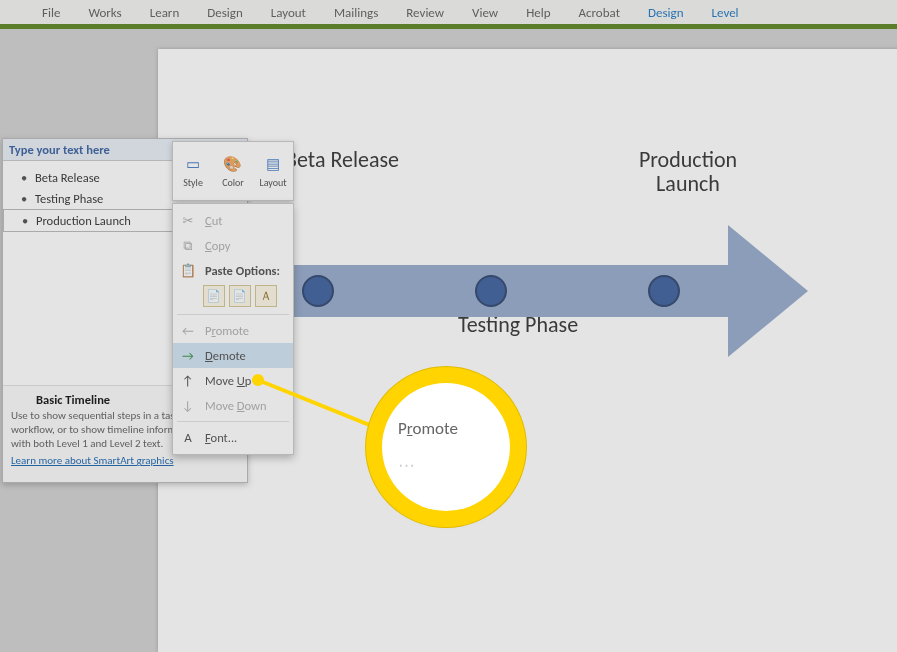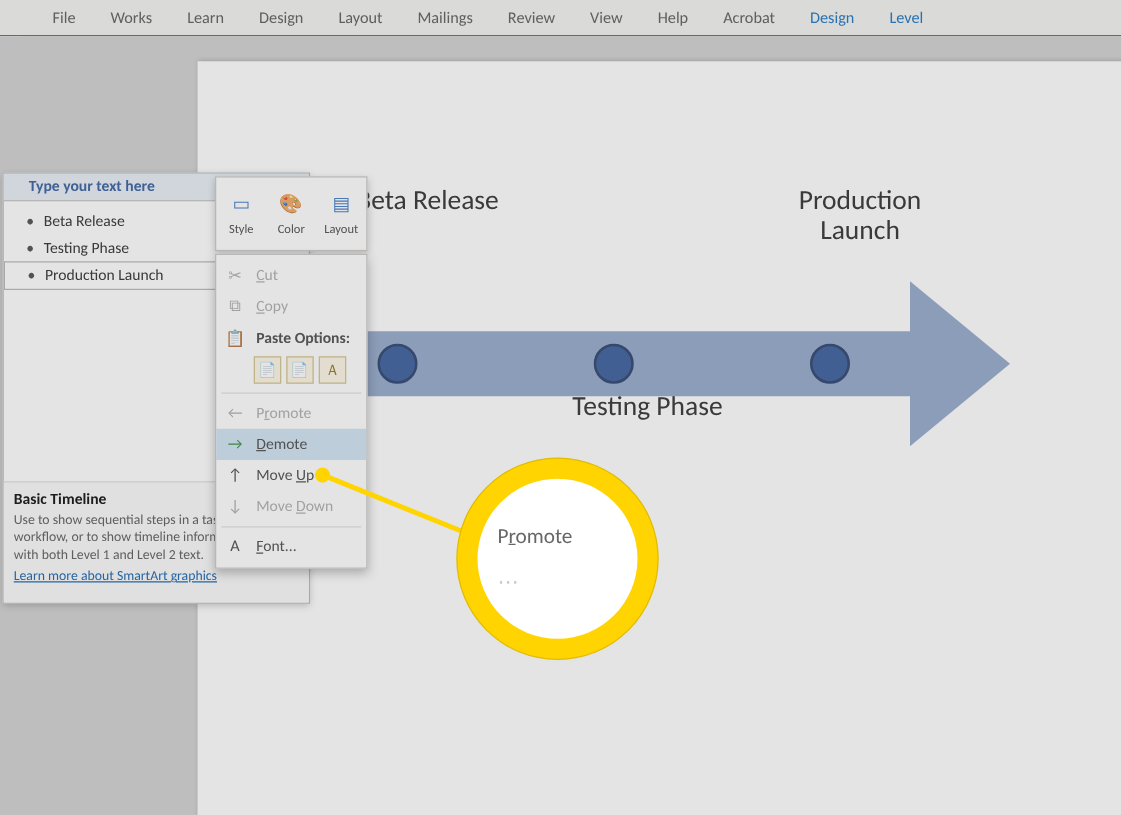--- a/index.html
+++ b/index.html
@@ -2,47 +2,47 @@
 <html><head>
 <meta charset="utf-8">
 <style>
 * { margin:0; padding:0; box-sizing:border-box; font-family:"Segoe UI","Calibri",sans-serif; }
 body { width:897px; height:652px; overflow:hidden; background:#fff; position:relative; }
 
 
 .dim { position:absolute; inset:0; background:rgba(130,130,130,.22); pointer-events:none; z-index:50; }
 
 
-.ribbon { height:29px; background:#f3f2f1; border-bottom:1px solid #4d7c0f; display:flex; align-items:center; padding-left:28px; font-size:13px; color:#555; }
+.ribbon { height:29px; background:#f3f2f1; border-bottom:5px solid #4d7c0f; display:flex; align-items:center; padding-left:28px; font-size:13px; color:#555; }
 .ribbon .tab { padding:0 14px; height:100%; display:flex; align-items:center; cursor:default; }
 .ribbon .ctx { color:#106ebe; }
 
 
 .canvas { position:absolute; top:29px; left:0; right:0; bottom:0; background:#cfcfcf; }
 .page   { position:absolute; top:20px; left:158px; width:760px; height:603px; background:#fff; box-shadow:0 0 4px rgba(0,0,0,.25); }
 
 
 .arrow-wrap { position:absolute; top:225px; left:130px; width:700px; height:130px; }
 .arrow-body { position:absolute; top:40px; left:0; width:600px; height:52px; background:#8ea4c8; }
 .arrow-head { position:absolute; top:0; left:598px; width:0; height:0; border-top:66px solid transparent; border-bottom:66px solid transparent; border-left:80px solid #8ea4c8; }
 .dot { position:absolute; top:50px; width:32px; height:32px; border-radius:50%; background:#2f5597; border:2px solid #203864; }
 .dot1{ left:172px;} .dot2{ left:345px;} .dot3{ left:518px;}
 .lbl { position:absolute; width:160px; text-align:center; font-size:22px; color:#262626; line-height:1.1; }
 .lbl1{ top:148px; left:262px;} .lbl2{ top:313px; left:438px;} .lbl3{ top:148px; left:608px;}
 
 
 .textpane { position:absolute; top:138px; left:2px; width:246px; height:345px; background:#fff; border:1px solid #b5b5b5; box-shadow:0 2px 6px rgba(0,0,0,.25); z-index:20; font-size:12.5px; }
-.tp-header{ background:#e7eef7; height:22px; display:flex; align-items:center; justify-content:space-between; padding:0 20px; color:#2b579a; font-weight:bold; border-bottom:1px solid #c5c5c5;}
+.tp-header{ background:#e7eef7; height:22px; display:flex; align-items:center; justify-content:space-between; padding:0 6px; color:#2b579a; font-weight:bold; border-bottom:1px solid #c5c5c5;}
 .tp-close{ font-size:14px; color:#666; }
 .tp-body { padding:6px 0;}
 .tp-item { display:flex; align-items:center; padding:3px 14px 3px 32px; position:relative; color:#262626;}
 .tp-item::before{ content:"•"; position:absolute; left:18px; color:#444;}
 .tp-item.sel{ background:#fff; border:1px solid #b5b5b5;}
 .tp-desc{ position:absolute; bottom:0; left:0; right:0; border-top:1px solid #ddd; padding:6px 8px 8px; background:#fafafa; height:97px;}
-.tp-desc b{font-size:12.5px;}
+.tp-desc b{font-size:12.5px;margin-left:25px;}
 .tp-desc p{font-size:11px; color:#555; margin-top:2px; line-height:1.25;}
 .tp-link{ color:#0b5cab; text-decoration:underline; font-size:11px; display:inline-block; margin-top:4px;}
 
 
 .mini{ position:absolute; top:141px; left:172px; width:122px; height:60px; background:#fff; border:1px solid #c8c6c4; box-shadow:0 2px 6px rgba(0,0,0,.25); display:flex; z-index:25;}
 .mini .btn{ flex:1; display:flex; flex-direction:column; align-items:center; justify-content:center; font-size:10px; color:#444; gap:2px;}
 .ico{ width:20px; height:20px; display:flex; align-items:center; justify-content:center; color:#3a76c4; font-size:15px;}
 
 
 .ctxmenu{ position:absolute; top:203px; left:172px; width:122px; background:#fff; border:1px solid #c8c6c4; box-shadow:0 3px 8px rgba(0,0,0,.3); z-index:25; font-size:12.5px; padding:4px 0;}

